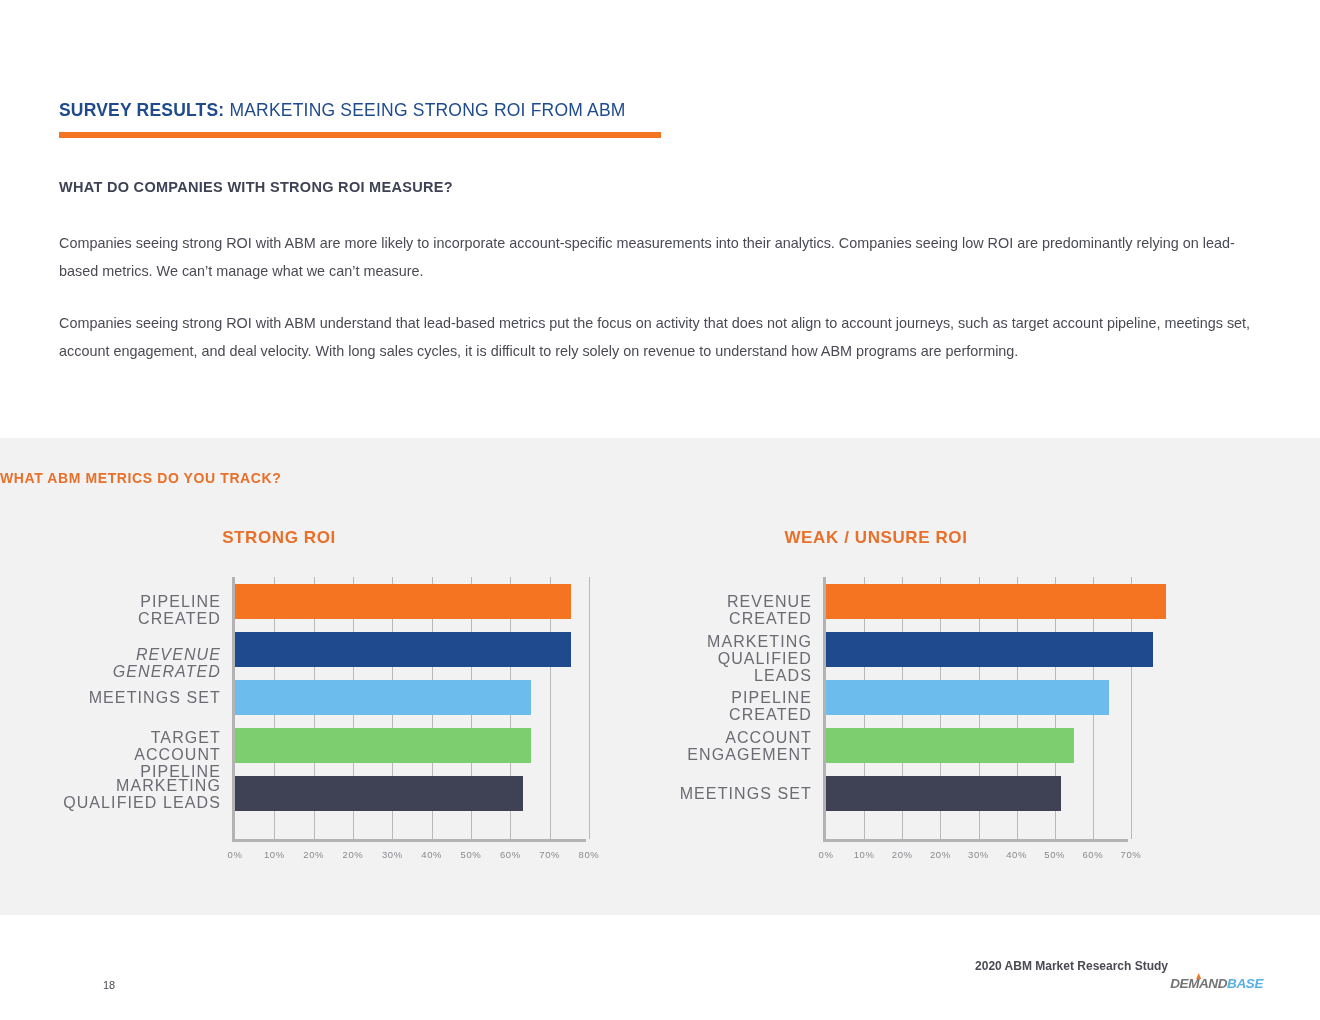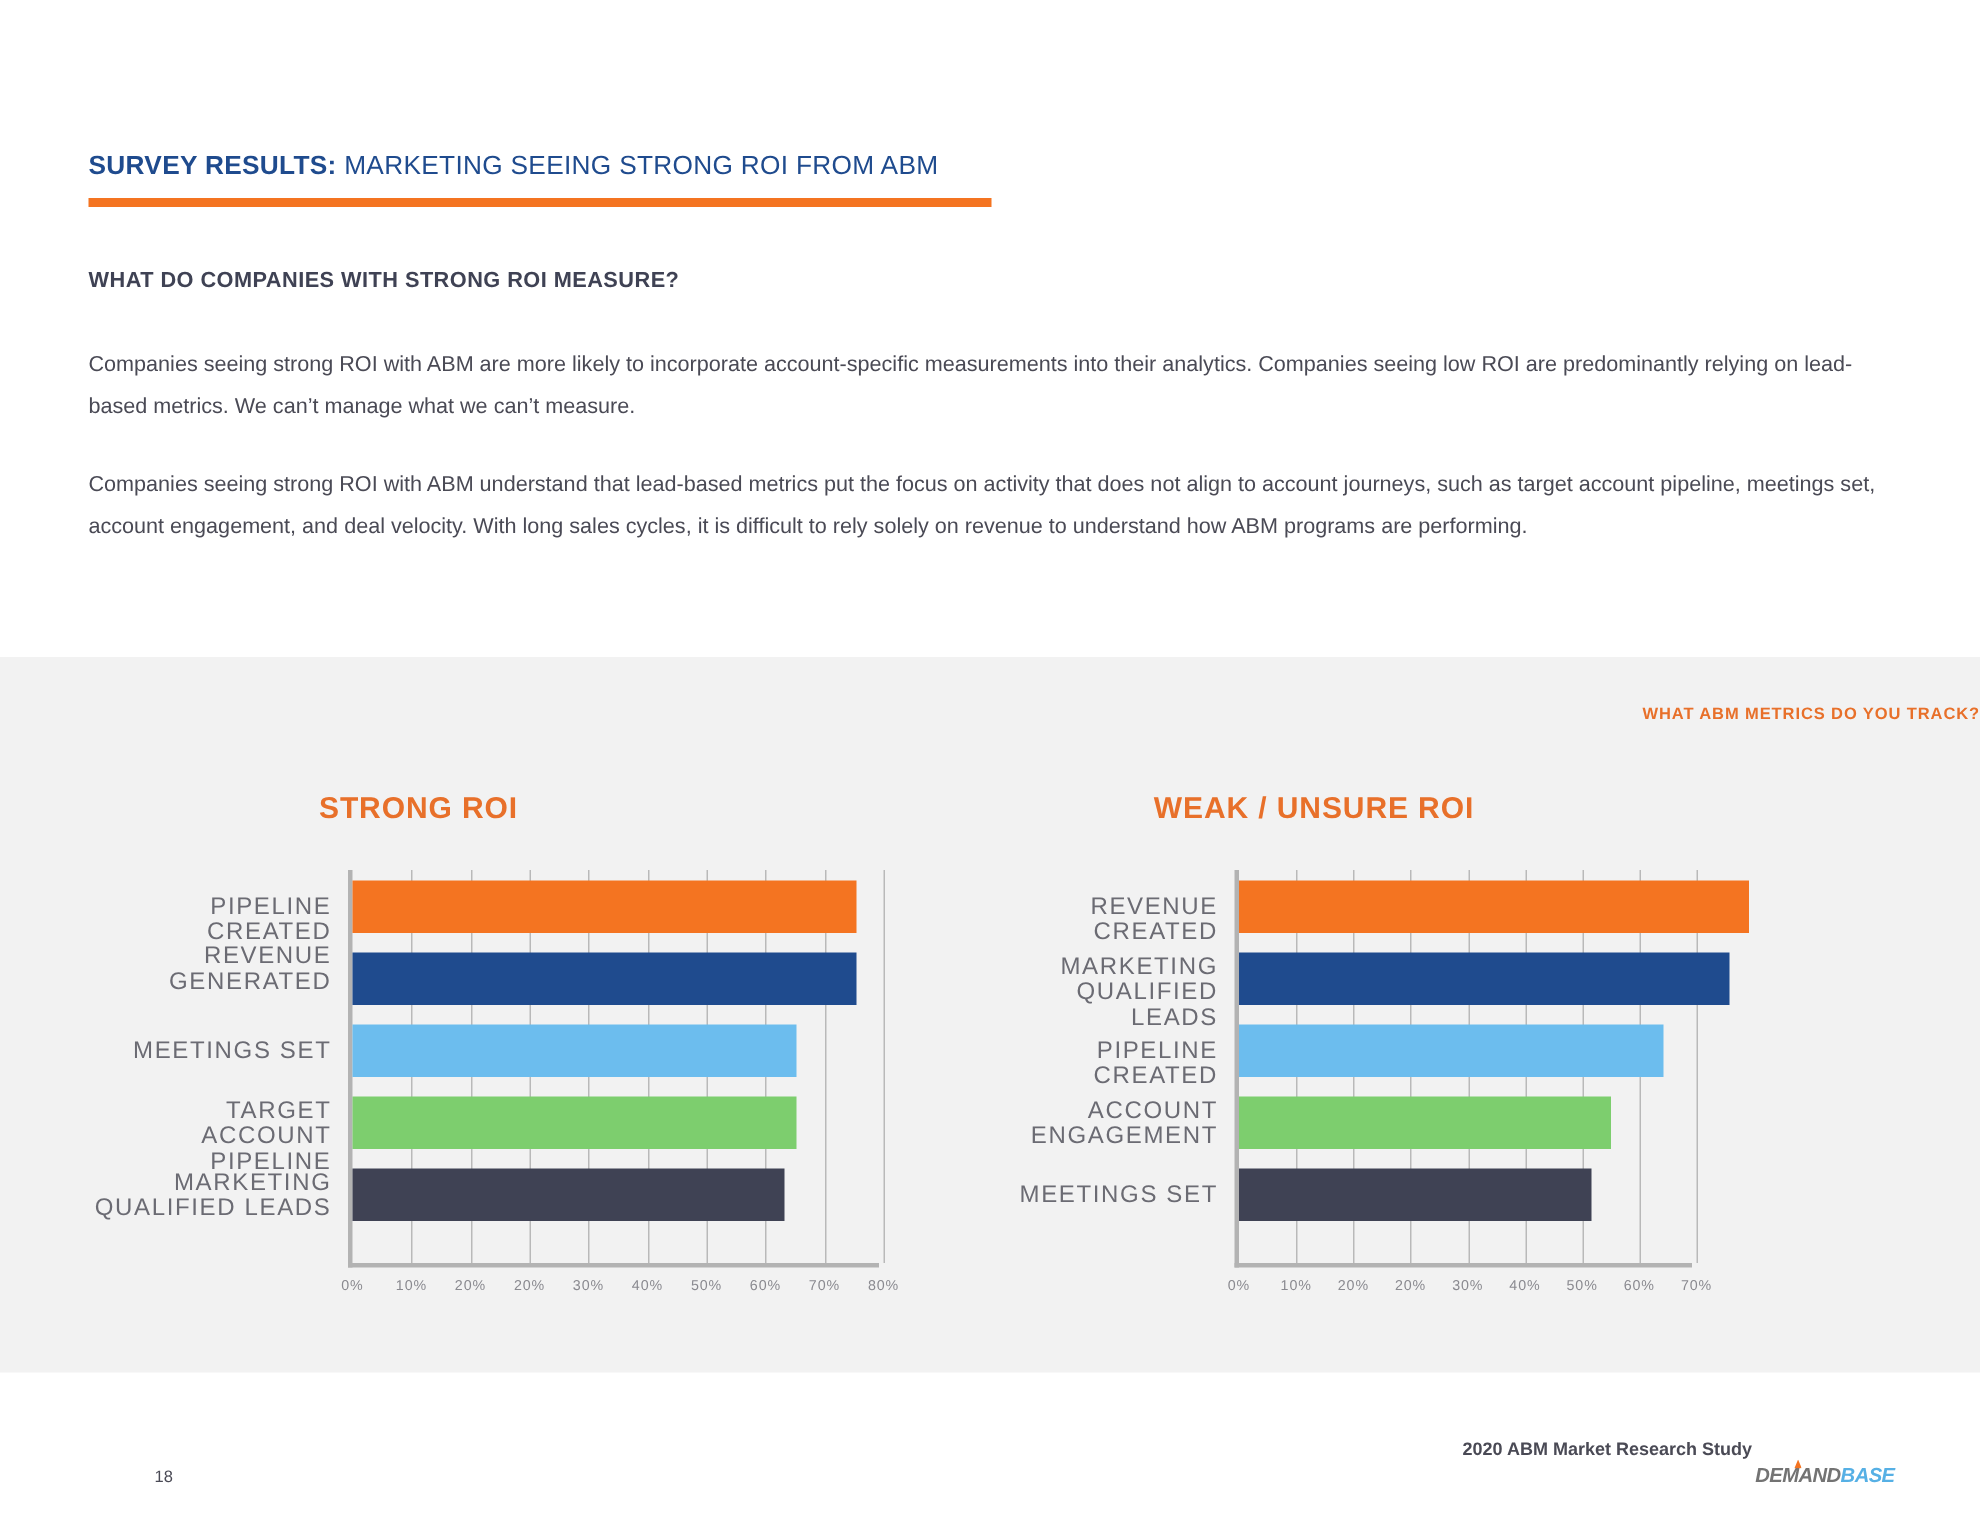--- a/index.html
+++ b/index.html
@@ -73,38 +73,38 @@
     width: 1320px;
     height: 477px;
     background: #F2F2F2;
   }
 
   .band-title {
     position: absolute;
     top: 32px;
     left: 0;
     width: 1320px;
-    text-align: right;
-    font-size: 11px;
+    text-align: left;
+    font-size: 14px;
     font-weight: bold;
     letter-spacing: 0.6px;
     color: #E8702A;
   }
 
   
   .chart-panel {
     position: absolute;
     top: 90px;
   }
   .panel-left  { left: 60px;  width: 600px; }
   .panel-right { left: 660px; width: 600px; }
 
   .panel-title {
     text-align: center;
-    font-size: 20px;
+    font-size: 17px;
     font-weight: bold;
     letter-spacing: 0.6px;
     color: #E8702A;
     margin-bottom: 0;
   }
   .panel-left .panel-title  { padding-right: 162px; }
   .panel-right .panel-title { padding-right: 168px; }
 
   .plot-wrap {
     position: relative;
@@ -227,21 +227,21 @@
 
   <div class="chart-band">
     <div class="band-title">WHAT ABM METRICS DO YOU TRACK?</div>
 
     <div class="chart-panel panel-left">
       <div class="panel-title">STRONG ROI</div>
       <div class="plot-wrap">
         <div class="plot-row">
           <div class="cat-labels">
               <div class="cat-label" style="top: 16px;">PIPELINE CREATED</div>
-              <div class="cat-label" style="top: 49px;">REVENUE
+              <div class="cat-label" style="top: 69px; font-style: italic;">REVENUE
 GENERATED</div>
               <div class="cat-label" style="top: 112.014px;">MEETINGS SET</div>
               <div class="cat-label" style="top: 151.522px;">TARGET ACCOUNT
 PIPELINE</div>
               <div class="cat-label" style="top: 199.529px;">MARKETING
 QUALIFIED LEADS</div>
             </div>
           <div class="plot-area">
               <div class="gridline" style="left: 39.3333px;"></div>
               <div class="gridline" style="left: 78.6667px;"></div>

